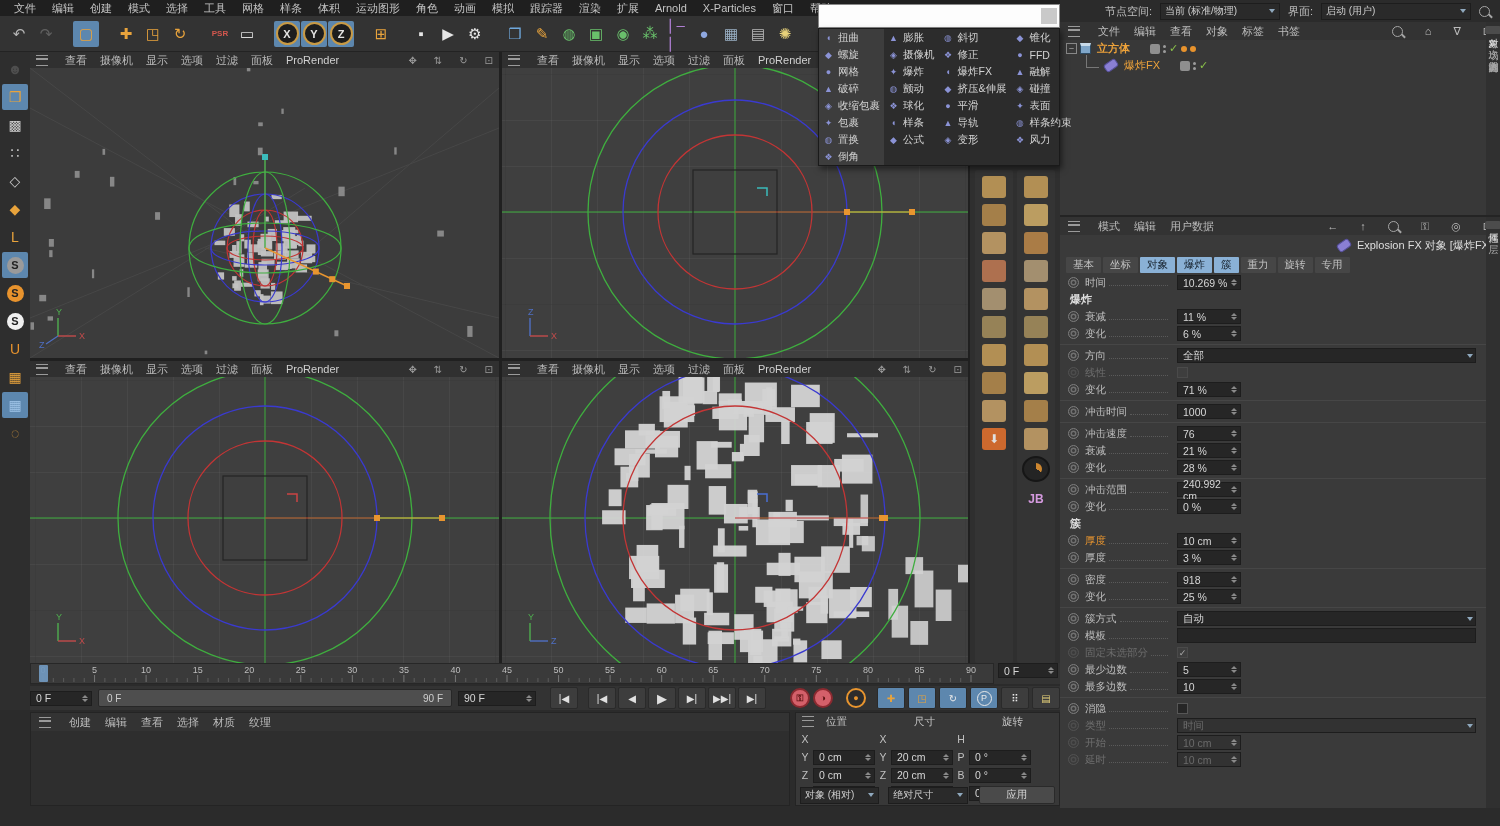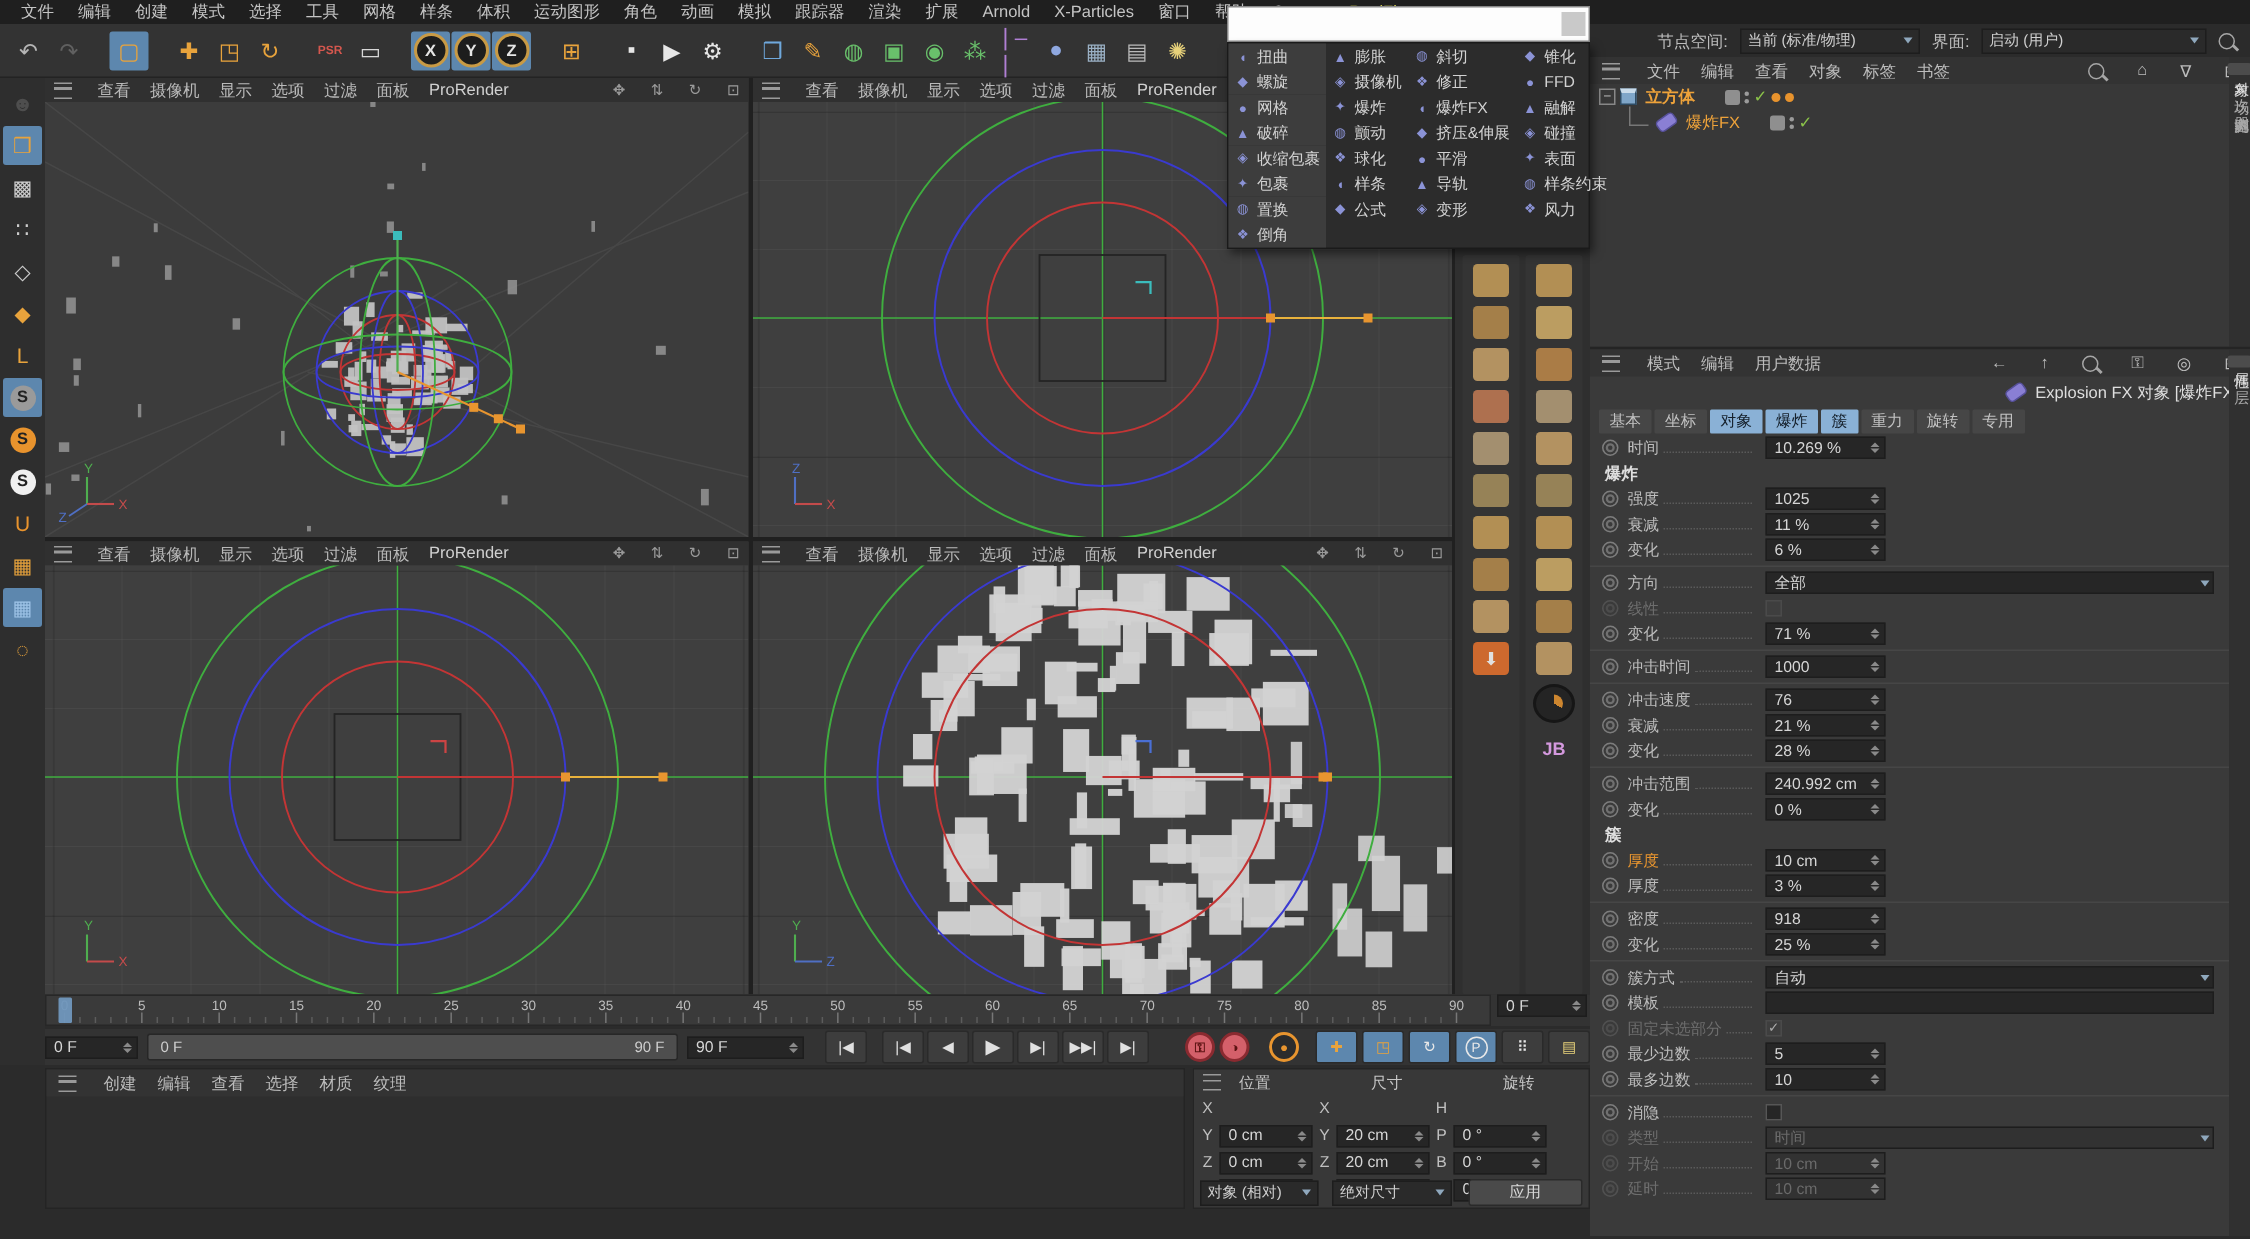--- a/index.html
+++ b/index.html
@@ -64,39 +64,39 @@
   #coords .hrow{display:flex;align-items:center;height:17px;padding:0 6px;gap:4px;color:#c6c6c6;}
   .crow{display:flex;align-items:center;height:18px;padding:0 4px;gap:3px;}
   .crow .axl{width:10px;text-align:center;color:#c0c0c0;}
   .crow .fld{width:62px;margin-top:36px;}
   .csel{display:flex;align-items:center;background:#2a2a2a;border:1px solid #1d1d1d;height:15px;padding:0 4px;color:#cfcfcf;font-size:10px;}
   .chev{width:0;height:0;border-left:3.5px solid transparent;border-right:3.5px solid transparent;border-top:4px solid #8fa8bd;margin-left:auto;}
   #applybtn{width:86px;height:16px;background:#4a4a4a;border:1px solid #2a2a2a;border-radius:2px;display:flex;align-items:center;justify-content:center;color:#d8d8d8;}
   
   #statusbar{left:0;top:808px;width:1500px;height:18px;background:#2c2c2c;border-top:1px solid #1f1f1f;display:flex;align-items:center;padding:0 8px;box-sizing:border-box;color:#b8b8b8;}
   
-  #rightpanel{left:1060px;top:16px;width:440px;height:808px;background:#000000;box-sizing:border-box;}
+  #rightpanel{left:1060px;top:0;width:440px;height:808px;background:#000000;box-sizing:border-box;}
   #nodespace{height:22px;display:flex;align-items:center;justify-content:flex-end;gap:8px;padding:0 10px;background:#2b2b2b;color:#bdbdbd;}
   #objmgr{height:193px;background:#333;border-bottom:2px solid #242424;position:relative;}
   #objtree{position:absolute;left:0;top:18px;right:14px;bottom:0;background:#383838;}
   .trow{height:17px;display:flex;align-items:center;gap:3px;}
   .sidetabs{position:absolute;right:0;top:0;bottom:0;width:14px;background:#303030;display:flex;flex-direction:column;align-items:center;padding-top:4px;gap:4px;}
   .vtab{writing-mode:vertical-rl;font-size:10px;color:#a8a8a8;padding:4px 1px;border-radius:2px;}
   .vtab.sel{background:#4c4c4c;color:#ddd;}
   #attrmgr{position:relative;height:591px;background:#3a3a3a;}
   #attrrows{position:absolute;left:0;top:57px;right:14px;bottom:0;overflow:hidden;}
   .arow{height:17px;display:flex;align-items:center;gap:6px;padding-left:8px;}
   .tgl{width:9px;height:9px;border:1.5px solid #7d7d7d;border-radius:50%;box-shadow:inset 0 0 0 1.5px #3a3a3a, inset 0 0 0 3px #707070;flex:none;}
   .tgl.dim{opacity:.35;}
   .lblzone{width:86px;display:flex;align-items:baseline;flex:none;overflow:hidden;}
   .plabel{color:#bdbdbd;font-size:10.5px;white-space:nowrap;}
   .plabel.orange{color:#e8952f;}
   .plabel.dis{color:#6d6d6d;}
   .lead{flex:1;border-bottom:1px dotted #5a5a5a;height:8px;margin:0 3px;}
-  .nfld{width:80px;flex:none;}
+  .nfld{width:64px;flex:none;}
   .wfld{flex:1;margin-right:10px;}
   .fld.dis{color:#6a6a6a;background:#323232;}
   .cb{width:11px;height:11px;background:#262626;border:1px solid #565656;display:flex;align-items:center;justify-content:center;font-size:9px;color:#ddd;box-sizing:border-box;}
   .cb.on{color:#e8e8e8;}
   .cb.disb{background:#3e3e3e;border-color:#4a4a4a;color:#aaa;}
   .ahead{height:17px;display:flex;align-items:center;padding-left:10px;color:#dedede;font-weight:bold;font-size:11px;}
   .asep{height:1px;background:#464646;margin:2px 0;}
   .atab{padding:1px 7px;background:#464646;color:#c2c2c2;border-radius:1px;margin-right:2px;font-size:10.5px;}
   .atab.sel{background:#8ab1d6;color:#15202b;}
   
@@ -998,34 +998,20 @@
               <span class="spin">
                 <i class="up"></i>
                 <i class="dn"></i>
               </span>
             </div>
           </div>
           <div class="ahead">爆炸</div>
           <div class="arow">
             <span class="tgl"></span>
             <div class="lblzone">
-              <span class="plabel">强度</span>
-              <span class="lead"></span>
-            </div>
-            <div class="fld nfld">
-              <span>1025</span>
-              <span class="spin">
-                <i class="up"></i>
-                <i class="dn"></i>
-              </span>
-            </div>
-          </div>
-          <div class="arow">
-            <span class="tgl"></span>
-            <div class="lblzone">
               <span class="plabel">衰减</span>
               <span class="lead"></span>
             </div>
             <div class="fld nfld">
               <span>11 %</span>
               <span class="spin">
                 <i class="up"></i>
                 <i class="dn"></i>
               </span>
             </div>

